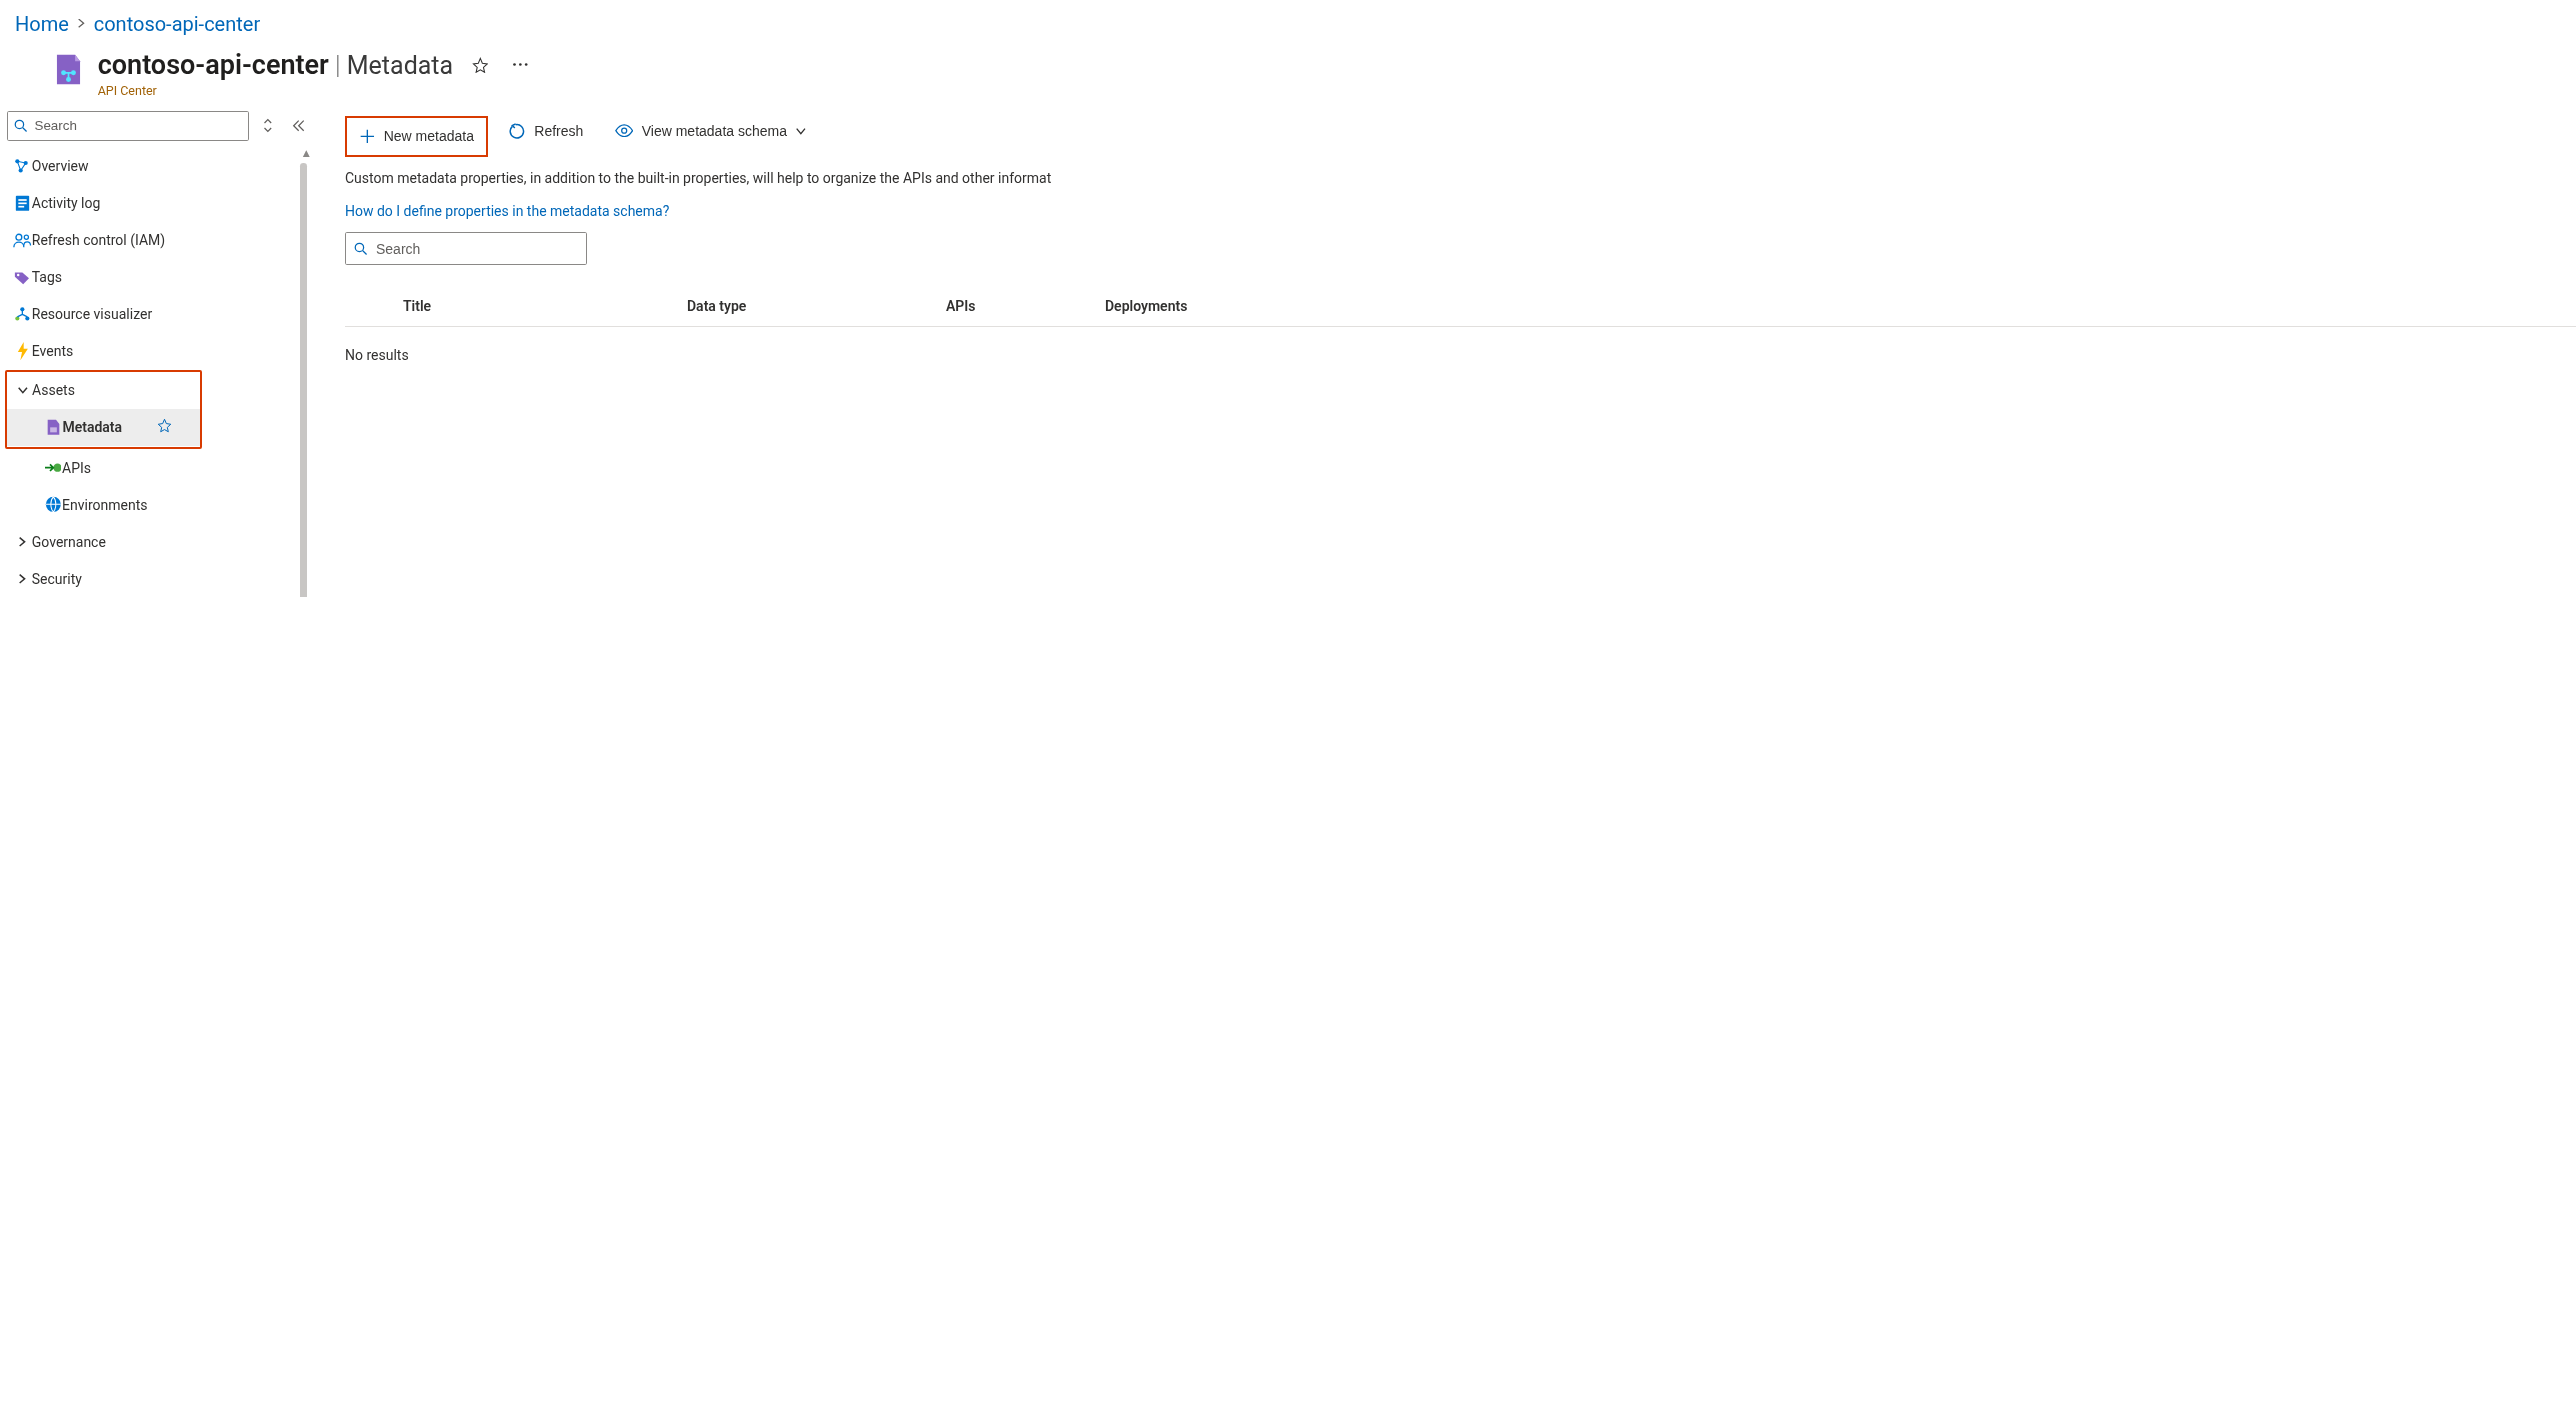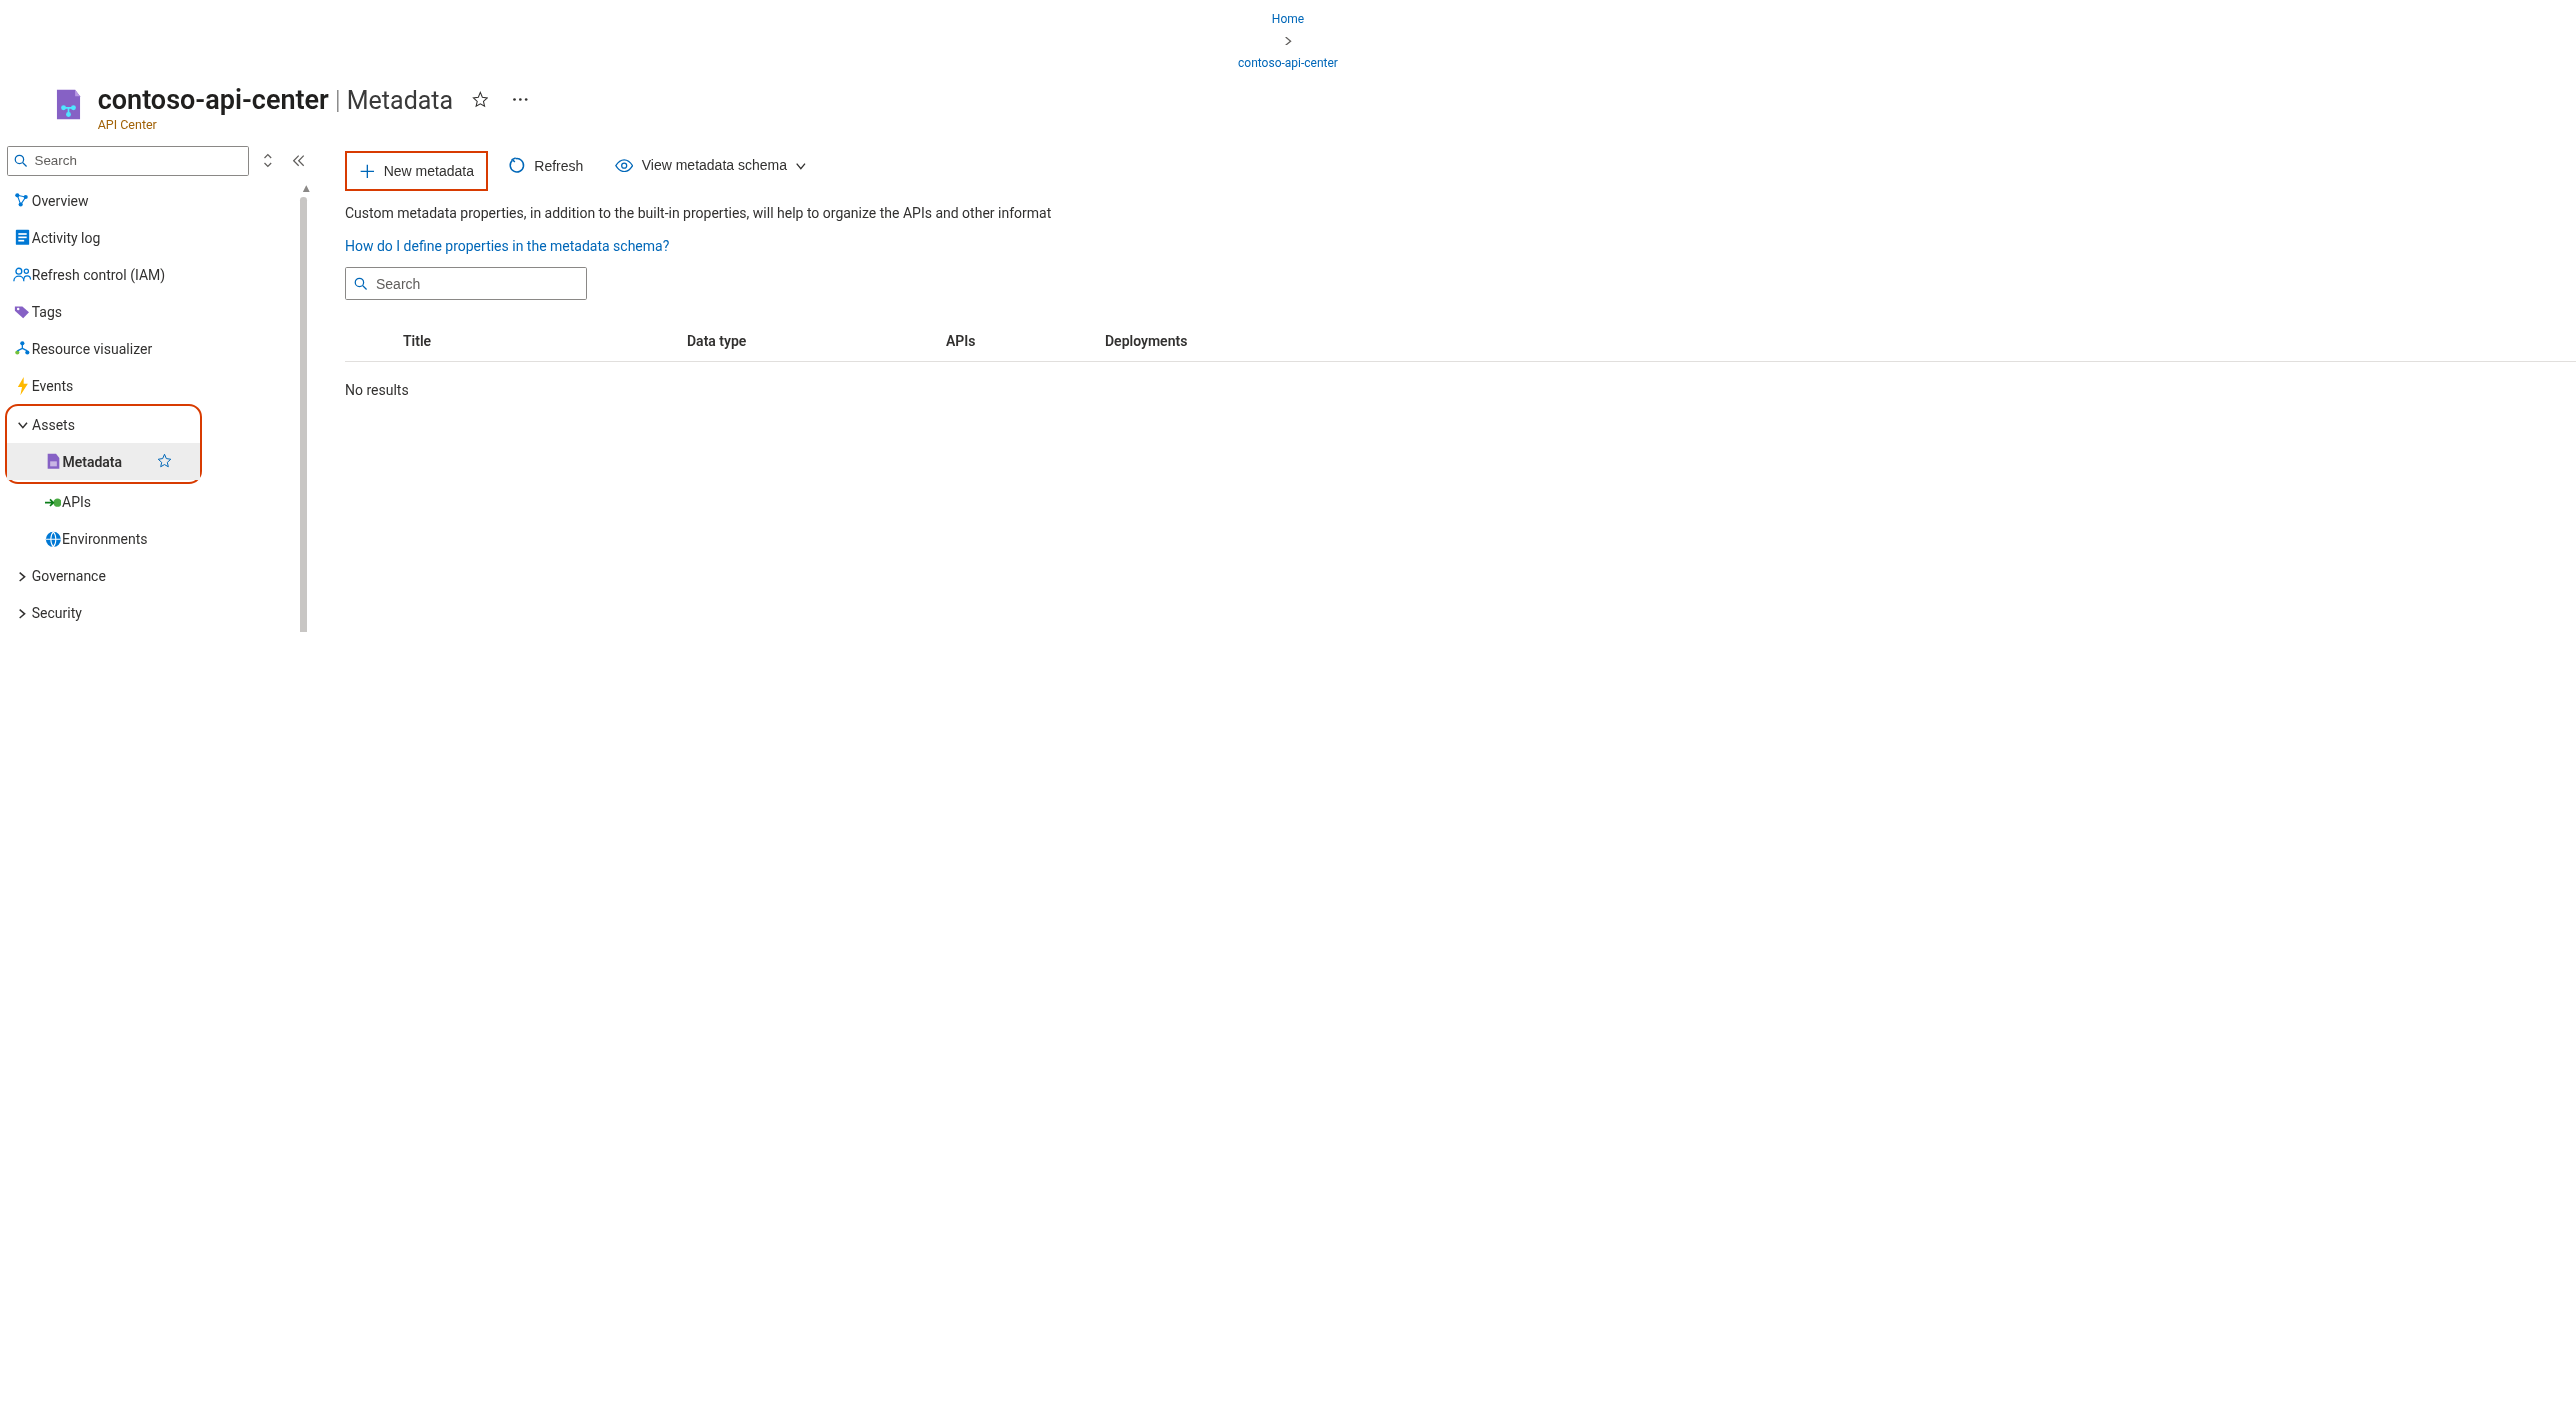--- a/index.html
+++ b/index.html
@@ -9,22 +9,21 @@
     color: #323130;
     background: #ffffff;
   }
 
   
   .breadcrumb {
     padding: 11.7px 15px 8.3px 15px;
     display: flex;
     align-items: center;
     gap: 8.3px;
-    font-size: 12px;
-    flex-direction: column;
+    font-size: 20px;
   }
   .breadcrumb a {
     color: #0067b8;
     text-decoration: none;
     cursor: pointer;
   }
   .breadcrumb .sep {
     color: #605e5c;
     font-size: 11.7px;
   }
@@ -159,21 +158,21 @@
     font-weight: 600;
   }
   .nav-subitem .star-slot {
     margin-left: auto;
     margin-right: 22px;
     color: #0067b8;
   }
 
   .red-box-sidebar {
     border: 2.5px solid #d83b01;
-    border-radius: 13px;
+    border-radius: 2px;
     margin-left: -1.7px;
     margin-right: 108px;
     padding-bottom: 1.7px;
   }
 
   
   .content {
     flex: 1;
     padding: 5px 0 0 28px;
     position: relative;

